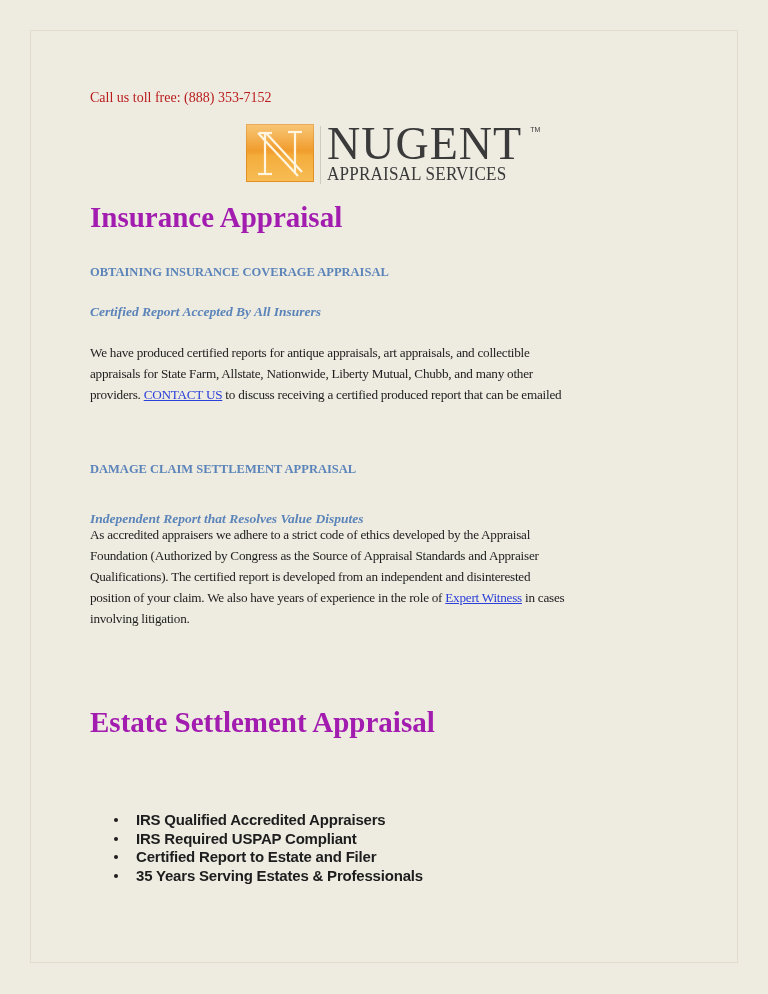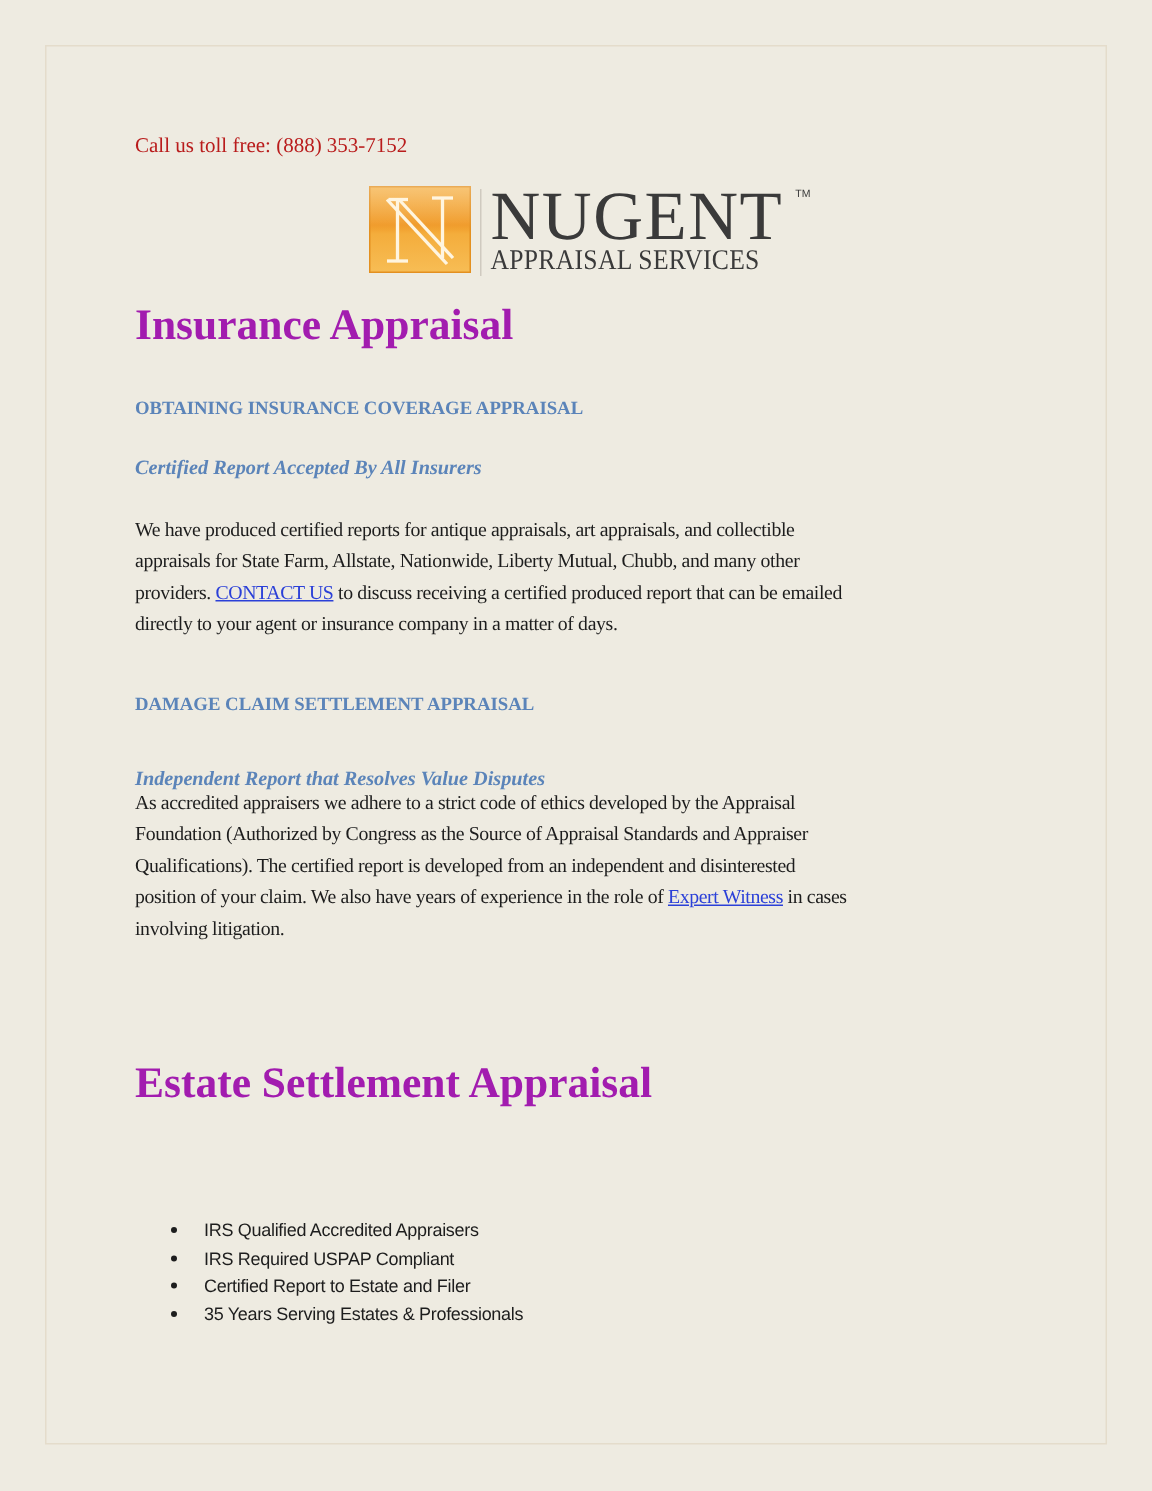--- a/index.html
+++ b/index.html
@@ -142,22 +142,22 @@
       margin-top: 24px;
     }
     ul.bullets {
       position: absolute;
       left: 0;
       top: 811px;
       margin: 0;
       padding: 0;
       list-style: none;
       font-family: "Liberation Sans", sans-serif;
-      font-weight: normal;
-      font-size: 12px;
+      font-weight: bold;
+      font-size: 15px;
       line-height: 18.5px;
       color: #1d1d1d;
       letter-spacing: -0.2px;
     }
     ul.bullets li {
       position: relative;
       padding-left: 46px;
       white-space: nowrap;
     }
     ul.bullets li .dot {
@@ -211,21 +211,20 @@
   <h1 class="section-title" style="top:201px;">Insurance Appraisal</h1>
 
   <h2 class="caps-heading" style="top:255px;margin-top:10px;">OBTAINING INSURANCE COVERAGE APPRAISAL</h2>
 
   <h3 class="italic-heading" style="top:304px;">Certified Report Accepted By All Insurers</h3>
 
   <p class="para" style="top:342px;">
     <span class="line">We have produced certified reports for antique appraisals, art appraisals, and collectible</span>
     <span class="line">appraisals for State Farm, Allstate, Nationwide, Liberty Mutual, Chubb, and many other</span>
     <span class="line"><span>providers. </span><a href="#">CONTACT US</a><span> to discuss receiving a certified produced report that can be emailed</span></span>
-    <span class="line">directly to your agent or insurance company in a matter of days.</span>
   </p>
 
   <h2 class="caps-heading" style="top:462px;">DAMAGE CLAIM SETTLEMENT APPRAISAL</h2>
 
   <h3 class="italic-heading" style="top:511px;">Independent Report that Resolves Value Disputes</h3>
 
   <p class="para" style="top:524px;">
     <span class="line">As accredited appraisers we adhere to a strict code of ethics developed by the Appraisal</span>
     <span class="line">Foundation (Authorized by Congress as the Source of Appraisal Standards and Appraiser</span>
     <span class="line">Qualifications). The certified report is developed from an independent and disinterested</span>

